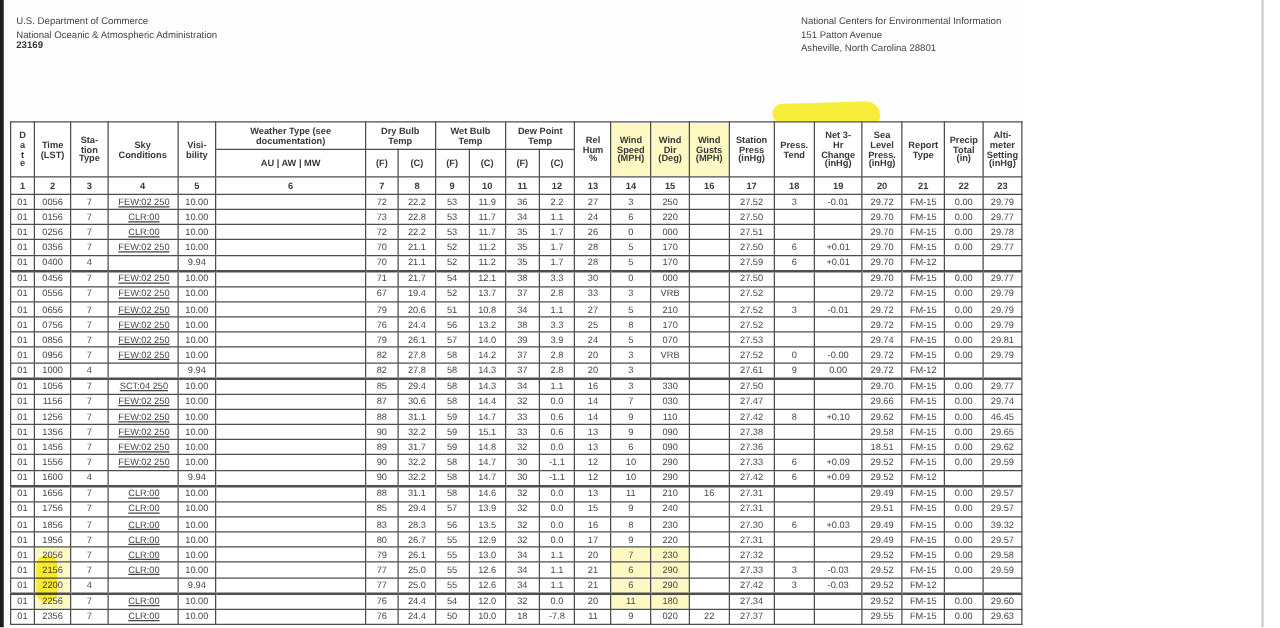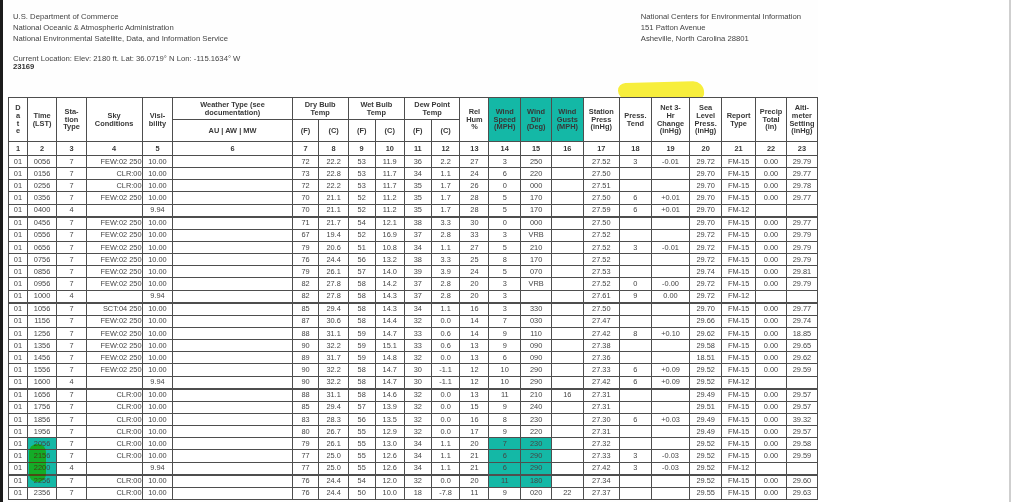--- a/index.html
+++ b/index.html
@@ -19,40 +19,38 @@
 
   .hdr-right{position:absolute;right:17px;top:11px;text-align:left;font-size:7.7px;color:#444;line-height:11px;white-space:nowrap;}
 
   table{position:absolute;left:8px;top:97px;border-collapse:collapse;table-layout:fixed;color:#454545;background:#fff;}
   th,td{border:1px solid #4e4e4e;padding:0;overflow:hidden;}
   th{font-weight:bold;font-size:7.4px;line-height:7.8px;white-space:pre-line;vertical-align:middle;color:#383838;text-align:center;padding:1px 0;}
   tr.r1 th{height:19px;}
   tr.r2 th{height:19px;margin-left:40px;}
   tr.rnum th{height:11px;line-height:10px;}
   td{height:11.15px;font-size:7.4px;line-height:10px;text-align:center;white-space:nowrap;}
-  td.left{text-align:right;padding-left:2px;}
+  td.left{text-align:center;padding-left:2px;text-decoration:underline;}
   tr.thick td{border-bottom-width:2px;}
-  .hl{background:#14b8a6;}
+  .hl{background:#fef9c3;}
 
   .blob{position:absolute;background:#f8ee2b;mix-blend-mode:multiply;opacity:0.92;}
   .blob-a{left:618px;top:82px;width:86px;height:17px;border-radius:9px 13px 5px 11px;transform:rotate(-1.5deg);}
   .blob-b{left:29px;top:444px;width:17px;height:38px;border-radius:8px;}
 </style>
 </head>
 <body>
 
 <div class="page">
   <div class="edge-left"></div>
   <div class="edge-right"></div>
 
   <div class="hdr-left">
     <div>U.S. Department of Commerce</div>
     <div>National Oceanic &amp; Atmospheric Administration</div>
-    <div>National Environmental Satellite, Data, and Information Service</div>
-    <div class="loc">Current Location: Elev: 2180 ft. Lat: 36.0719° N Lon: -115.1634° W</div>
     <div class="wban">23169</div>
   </div>
 
 
   <div class="hdr-right">
     <div>National Centers for Environmental Information</div>
     <div>151 Patton Avenue</div>
     <div>Asheville, North Carolina 28801</div>
   </div>
 
@@ -330,21 +328,21 @@
         <tr>
           <td>01</td>
           <td>0556</td>
           <td>7</td>
           <td class="left">FEW:02 250</td>
           <td>10.00</td>
           <td></td>
           <td>67</td>
           <td>19.4</td>
           <td>52</td>
-          <td>16.9</td>
+          <td>13.7</td>
           <td>37</td>
           <td>2.8</td>
           <td>33</td>
           <td>3</td>
           <td>VRB</td>
           <td></td>
           <td>27.52</td>
           <td></td>
           <td></td>
           <td>29.72</td>
@@ -543,21 +541,21 @@
           <td>14</td>
           <td>9</td>
           <td>110</td>
           <td></td>
           <td>27.42</td>
           <td>8</td>
           <td>+0.10</td>
           <td>29.62</td>
           <td>FM-15</td>
           <td>0.00</td>
-          <td>18.85</td>
+          <td>46.45</td>
         </tr>
         <tr>
           <td>01</td>
           <td>1356</td>
           <td>7</td>
           <td class="left">FEW:02 250</td>
           <td>10.00</td>
           <td></td>
           <td>90</td>
           <td>32.2</td>

